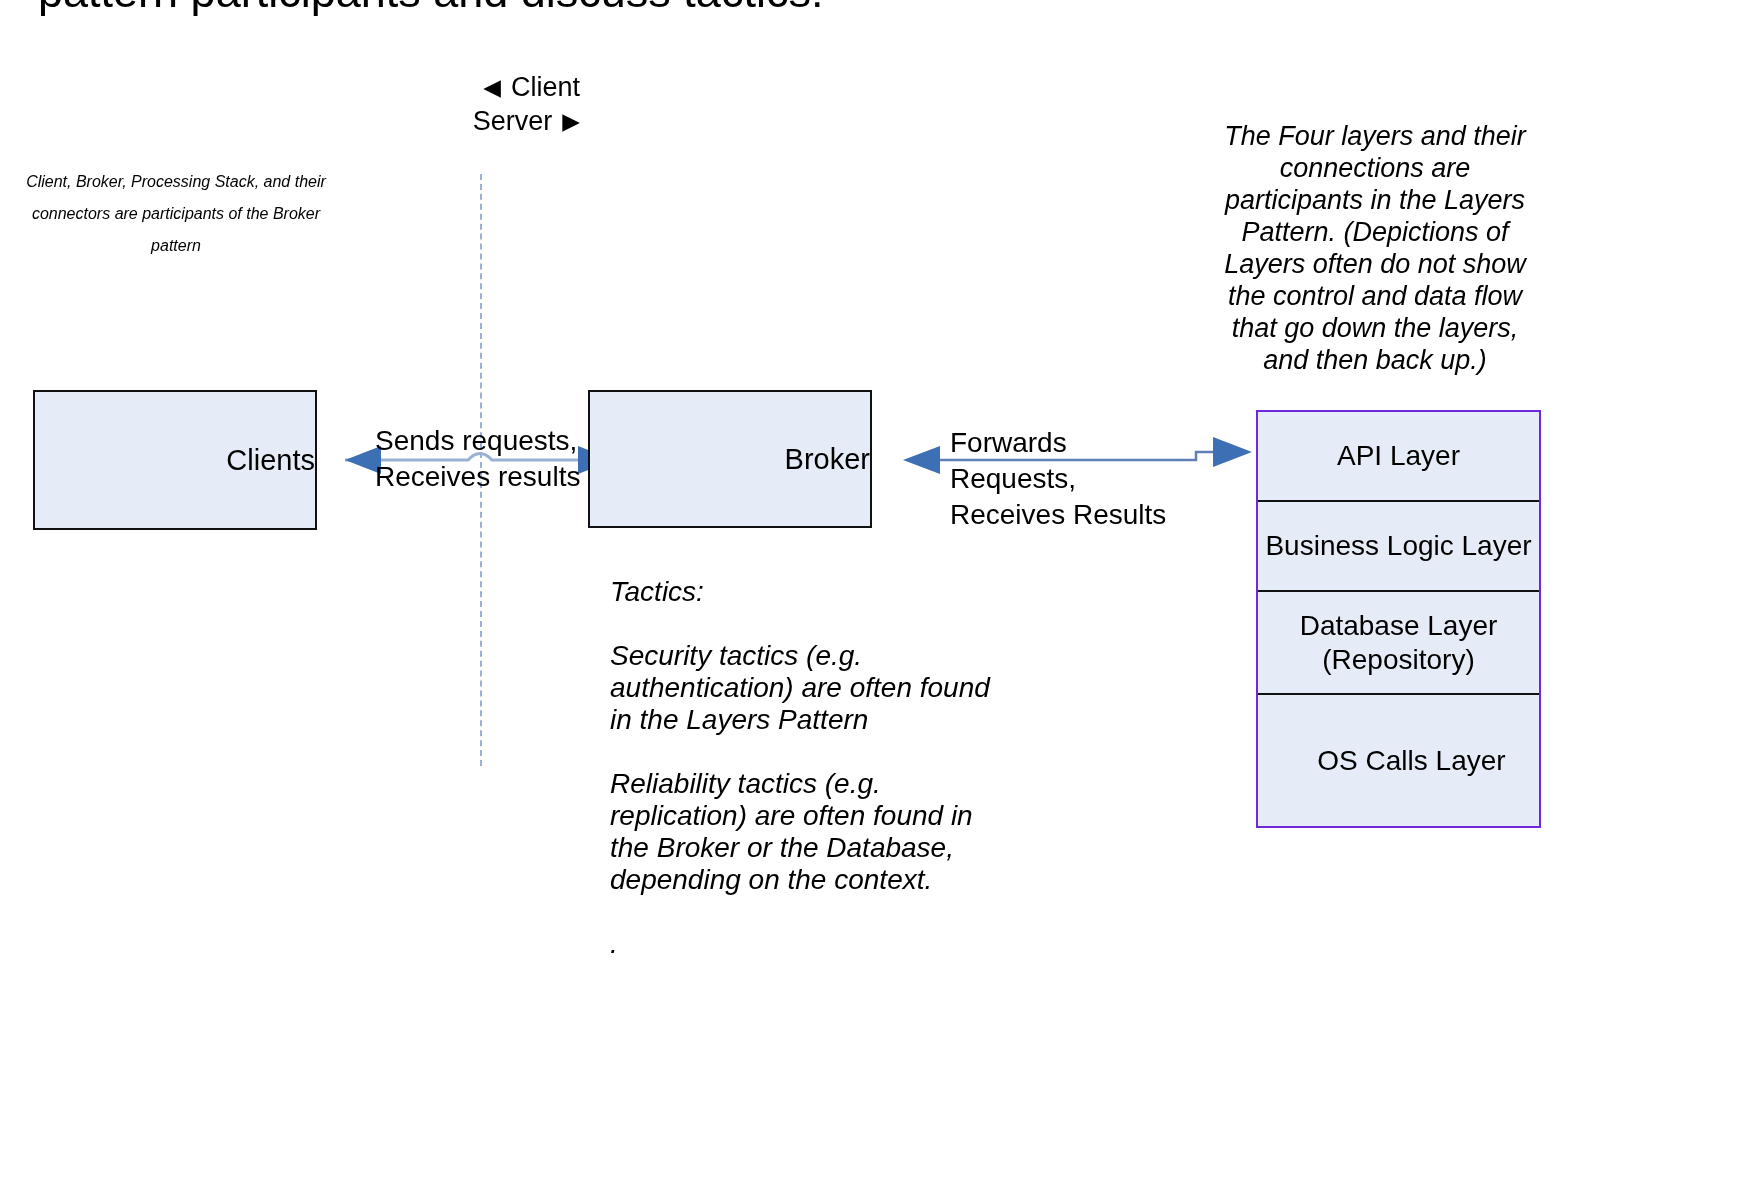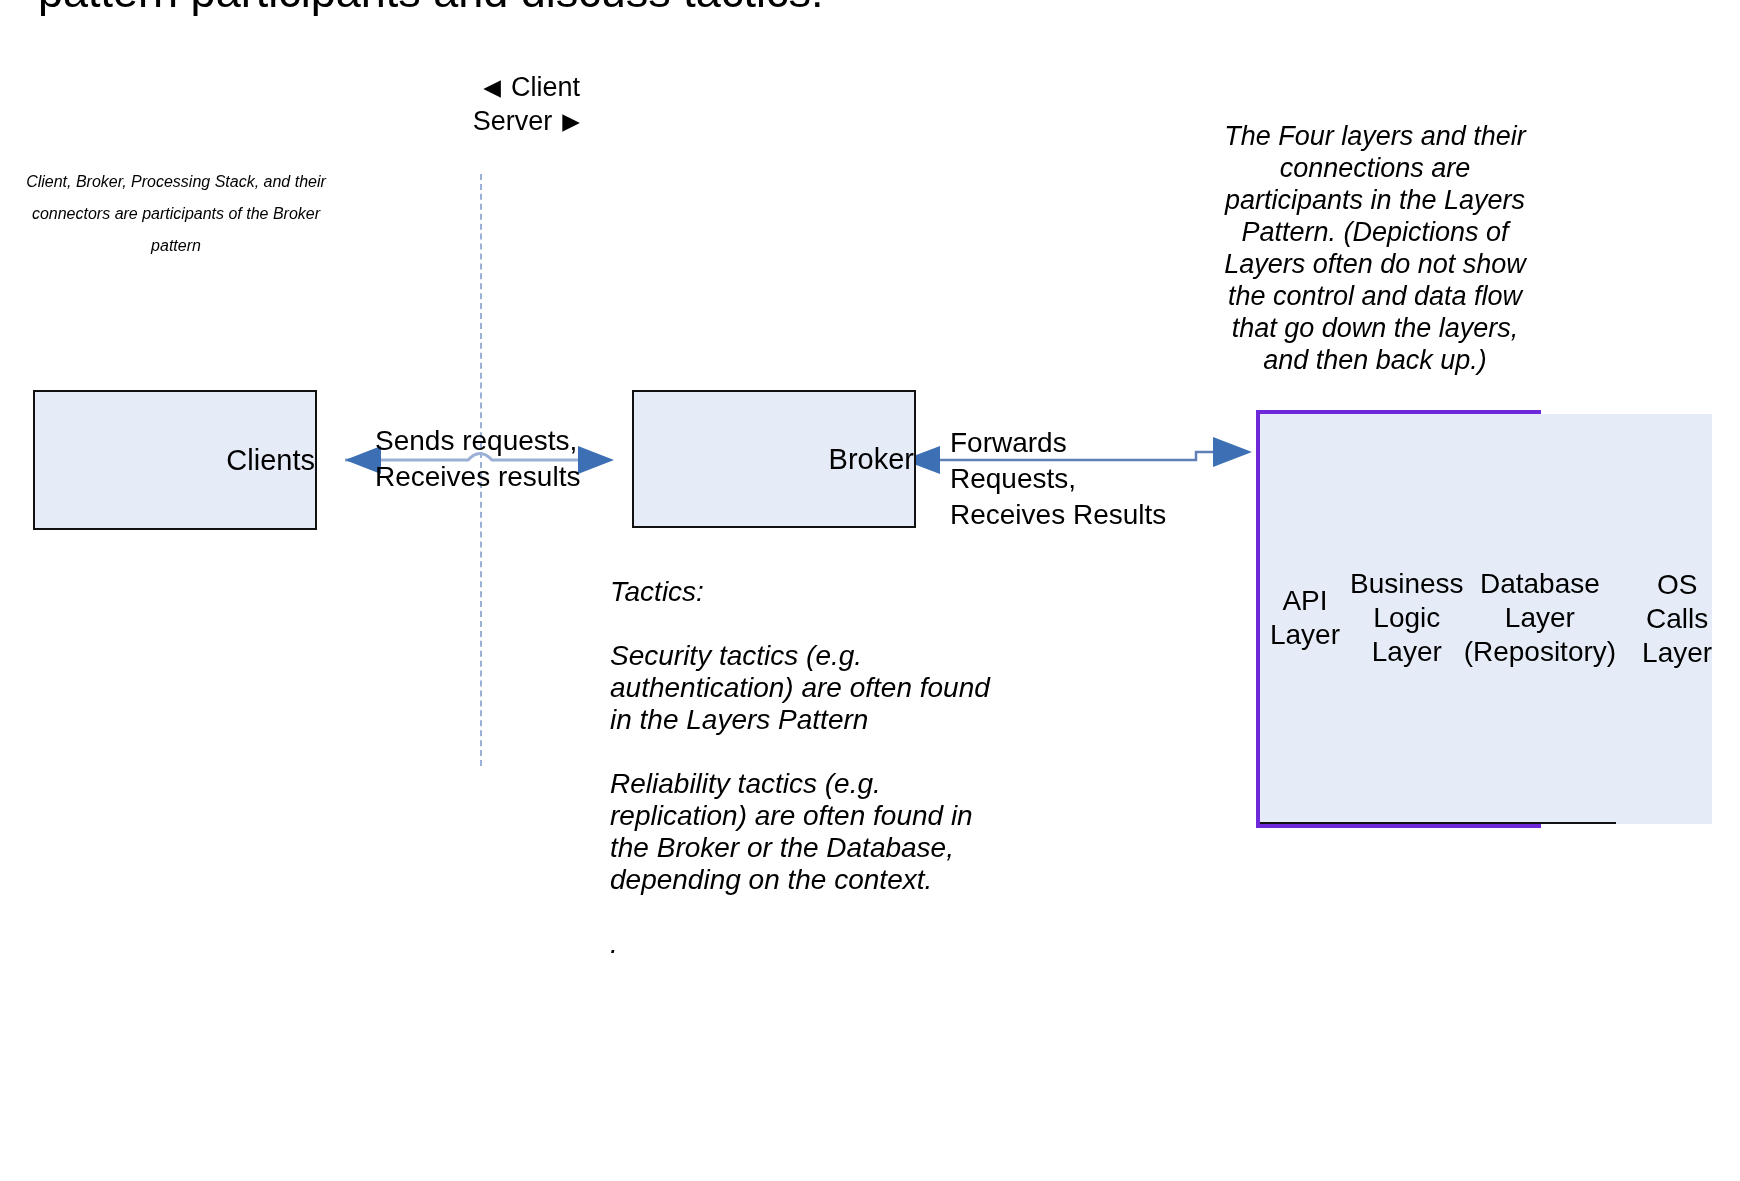--- a/index.html
+++ b/index.html
@@ -115,34 +115,34 @@
     border: 2px solid #111111;
     box-sizing: border-box;
     display: flex;
     align-items: center;
     justify-content: flex-end;
     font-size: 29px;
     color: #000000;
     text-align: center;
   }
   #box-clients { left: 33px; top: 390px; width: 284px; height: 140px; }
-  #box-broker  { left: 632px; top: 390px; width: 284px; height: 138px; }
+  #box-broker  { left: 588px; top: 390px; width: 284px; height: 138px; }
 
   
   #layers-stack {
     position: absolute;
     left: 1256px;
     top: 410px;
     width: 285px;
     height: 418px;
-    border: 4px solid #6d28d9;
+    border: 2px solid #6d28d9;
     box-sizing: border-box;
     background: #e6ecf7;
     display: flex;
-    flex-direction: row;
+    flex-direction: column;
   }
   #layers-stack .layer-cell {
     background: #e6ecf7;
     border-bottom: 2px solid #111111;
     box-sizing: border-box;
     display: flex;
     align-items: center;
     justify-content: center;
     text-align: center;
     font-size: 28px;

